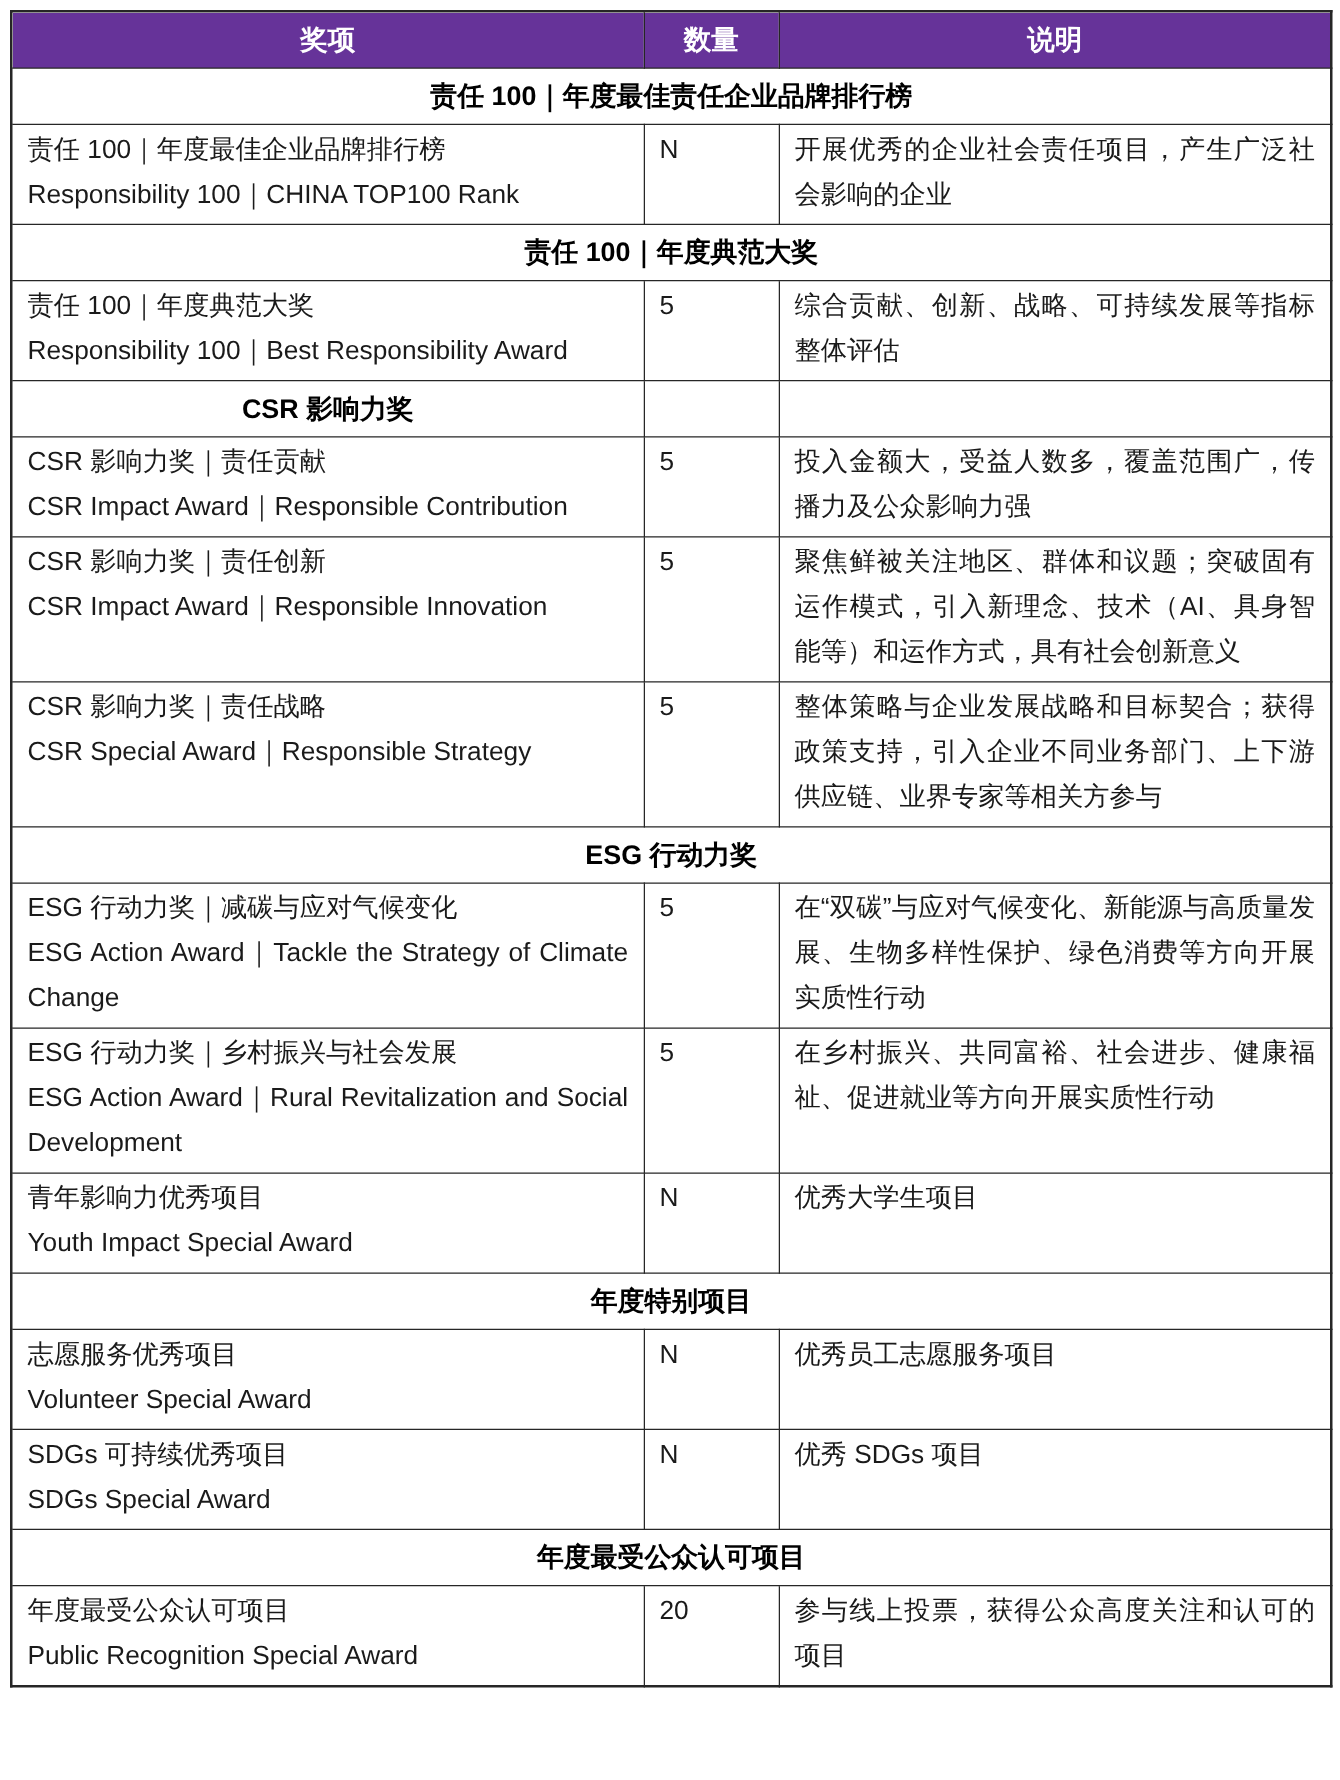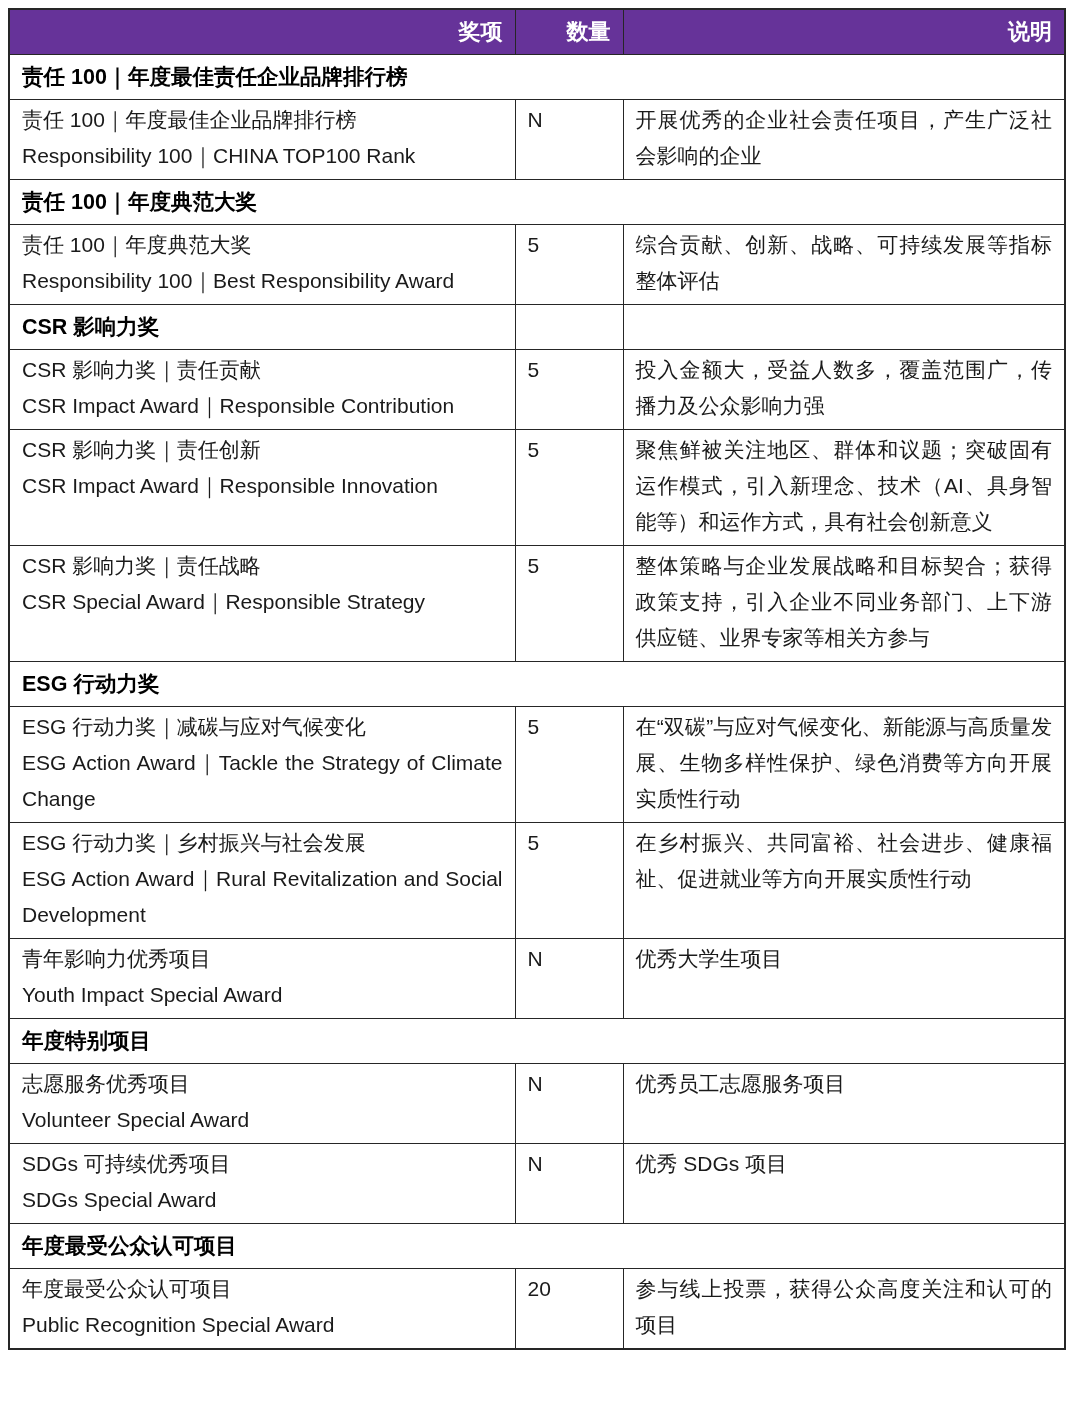--- a/index.html
+++ b/index.html
@@ -24,30 +24,31 @@
     vertical-align:top;
     font-size:21px;
     line-height:36px;
     padding:2px 12px 5px 12px;
     overflow:hidden;
   }
   thead th{
     background:#663399;
     color:#ffffff;
     font-weight:700;
-    text-align:right;
+    text-align:center;
     font-size:22px;
     line-height:36px;
     padding:4px 12px;
   }
   td.section{
     font-weight:700;
     font-size:21.5px;
     padding:4px 12px;
     color:#000000;
+    text-align:center;
   }
   td.award .en{white-space:normal;}
   td.award.justify{text-align:justify;margin-top:46px;}
   td.desc{text-align:justify;}
   tr.bold-row td{font-weight:700;color:#000000;}
   .line{display:block;}
 </style>
 </head>
 <body>
 

